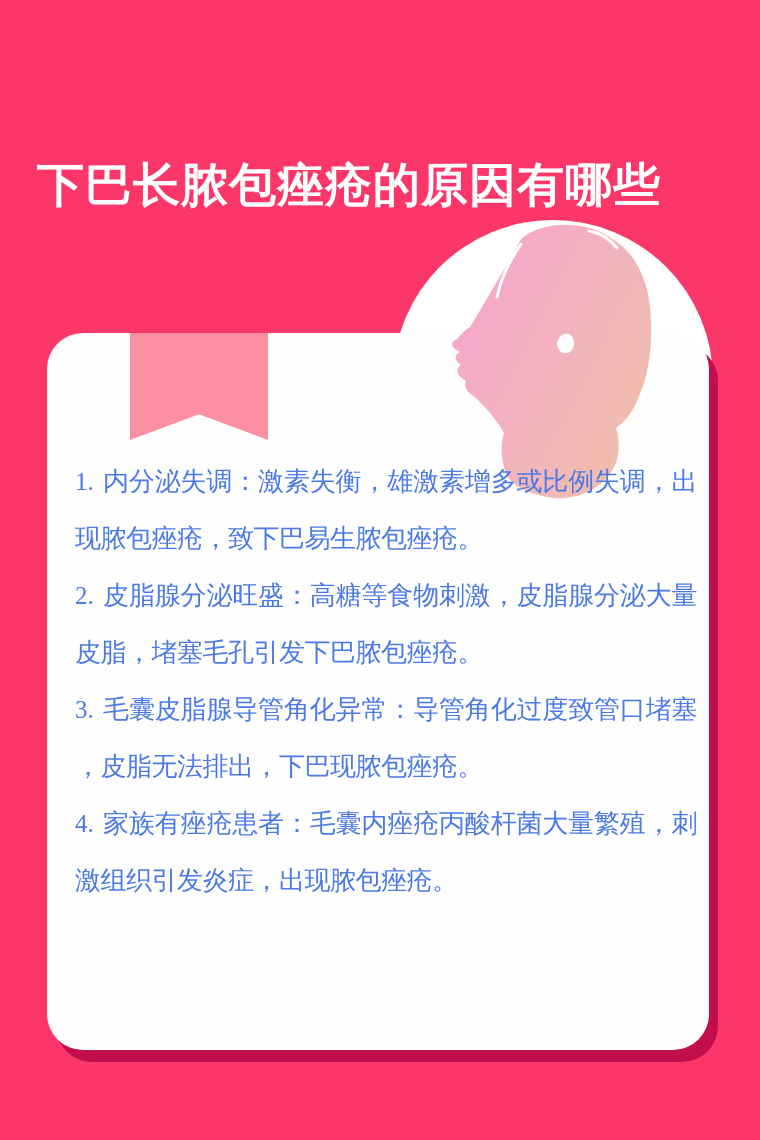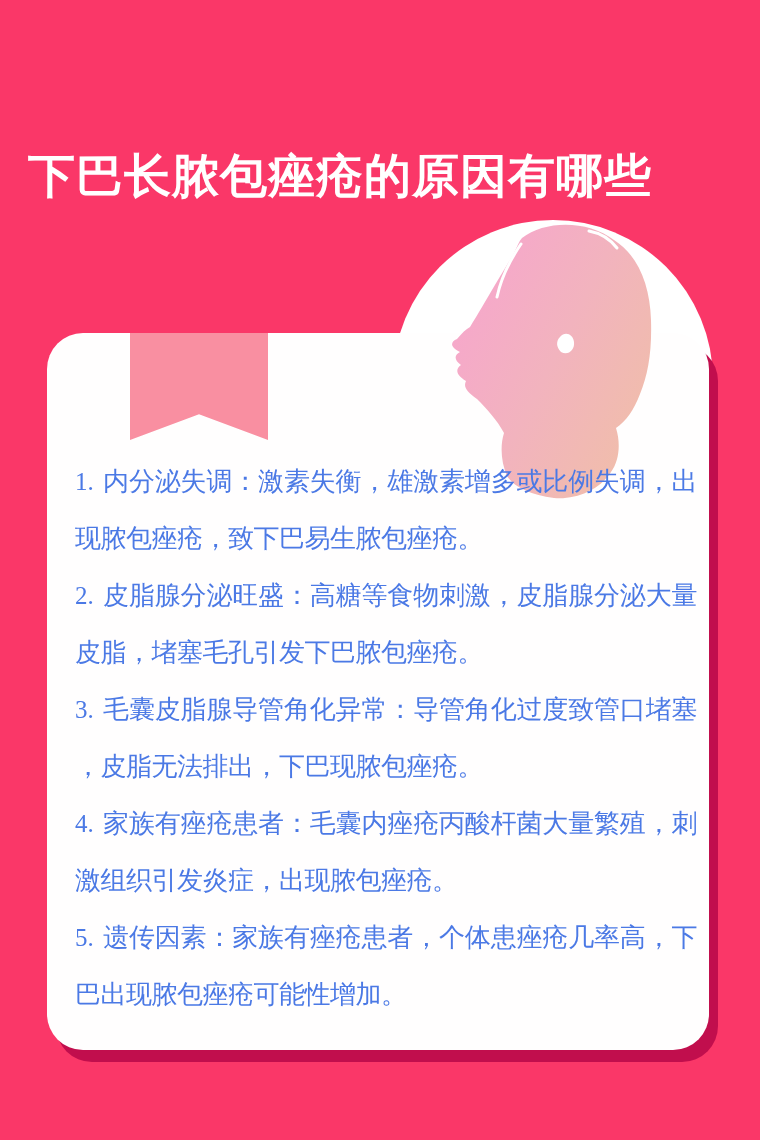--- a/index.html
+++ b/index.html
@@ -6,21 +6,21 @@
   .stage{
     position:relative;
     width:760px;height:1140px;
     overflow:hidden;
     background:#FA3768;
     font-family:"Liberation Sans", sans-serif;
   }
   .page-title{
     position:absolute;
     left:28px;top:146px;
-    margin:0;
+    margin:9px;
     font-size:47px;
     line-height:60px;
     font-weight:bold;
     color:#FFFFFF;
     letter-spacing:1px;
     white-space:nowrap;
   }
   .portrait-circle{
     position:absolute;
     left:393px;top:220px;
@@ -119,16 +119,15 @@
     <path fill="none" stroke="#FFFFFF" stroke-width="3" stroke-linecap="round" d="M146,11 C157,13 167,19 174,28"></path>
   </svg>
 
   <div class="ribbon-bookmark"></div>
 
   <div class="causes-list">
     <p><span class="item-number">1.</span><span>内分泌失调：激素失衡，雄激素增多或比例失调，出现脓包痤疮，致下巴易生脓包痤疮。</span></p>
     <p><span class="item-number">2.</span><span>皮脂腺分泌旺盛：高糖等食物刺激，皮脂腺分泌大量皮脂，堵塞毛孔引发下巴脓包痤疮。</span></p>
     <p><span class="item-number">3.</span><span>毛囊皮脂腺导管角化异常：导管角化过度致管口堵塞，皮脂无法排出，下巴现脓包痤疮。</span></p>
     <p><span class="item-number">4.</span><span>家族有痤疮患者：毛囊内痤疮丙酸杆菌大量繁殖，刺激组织引发炎症，出现脓包痤疮。</span></p>
-    <p><span class="item-number">5.</span><span>遗传因素：家族有痤疮患者，个体患痤疮几率高，下巴出现脓包痤疮可能性增加。</span></p>
   </div>
 
 </div>
 
 </body></html>

